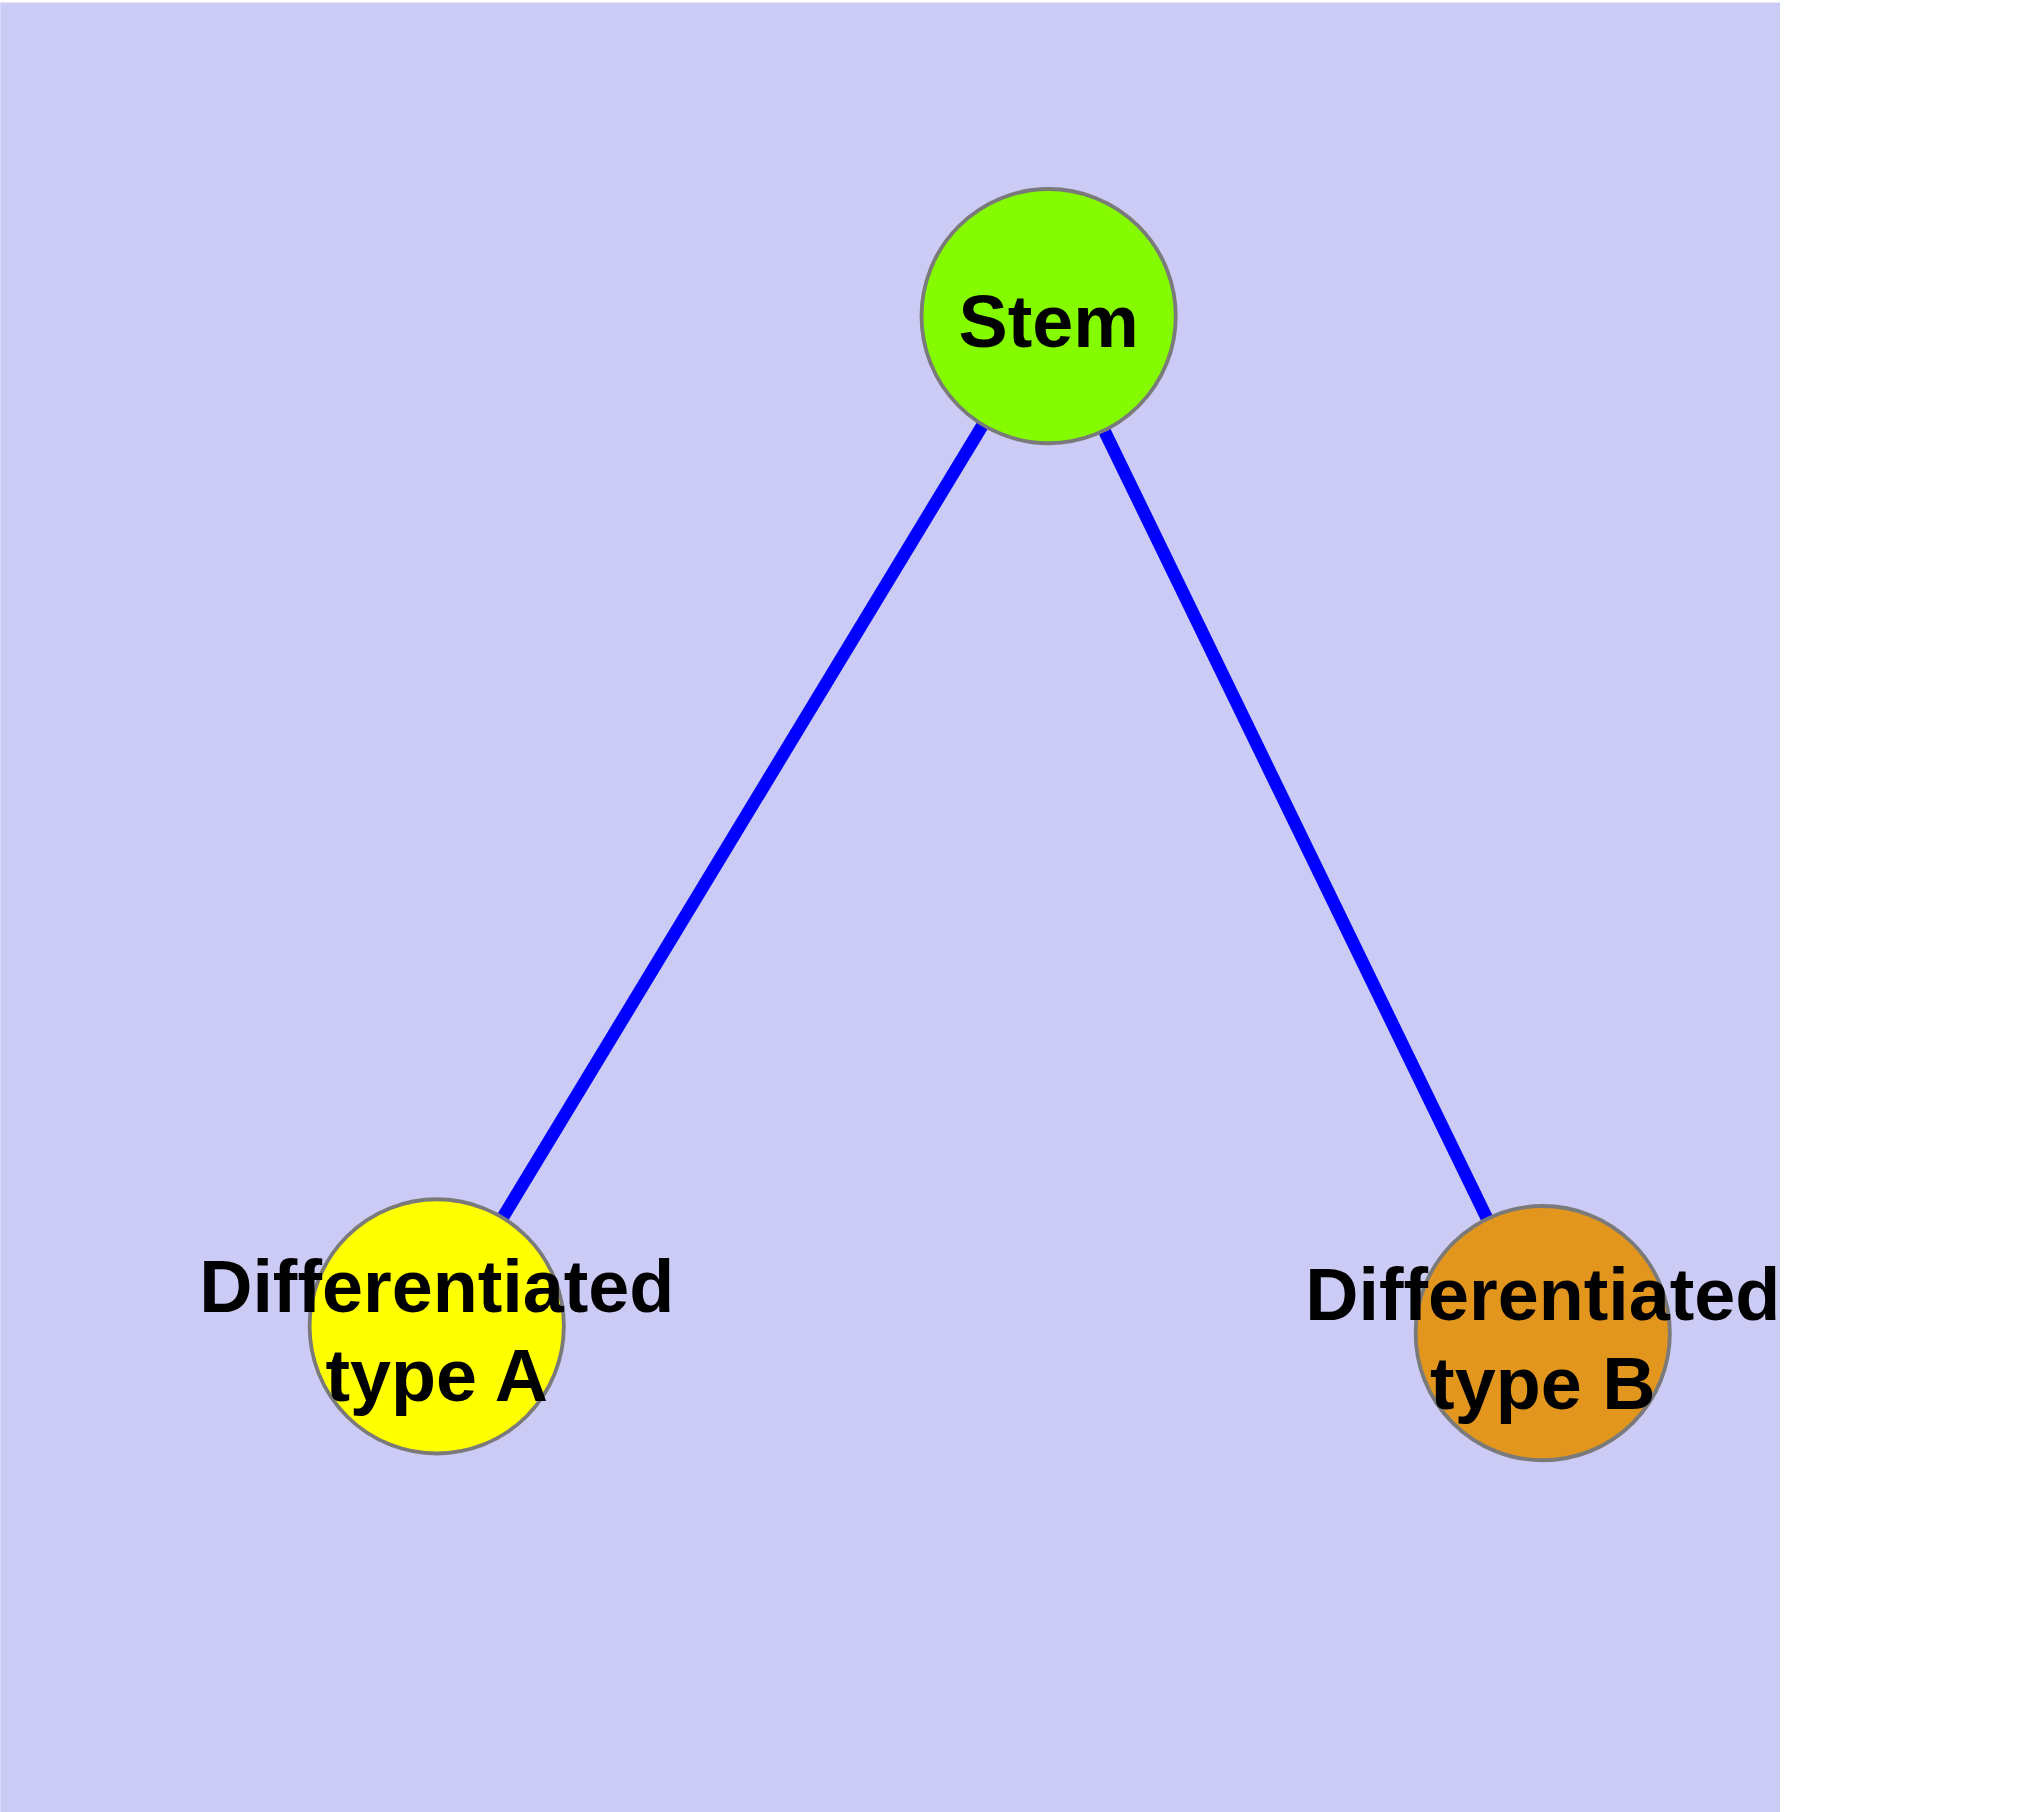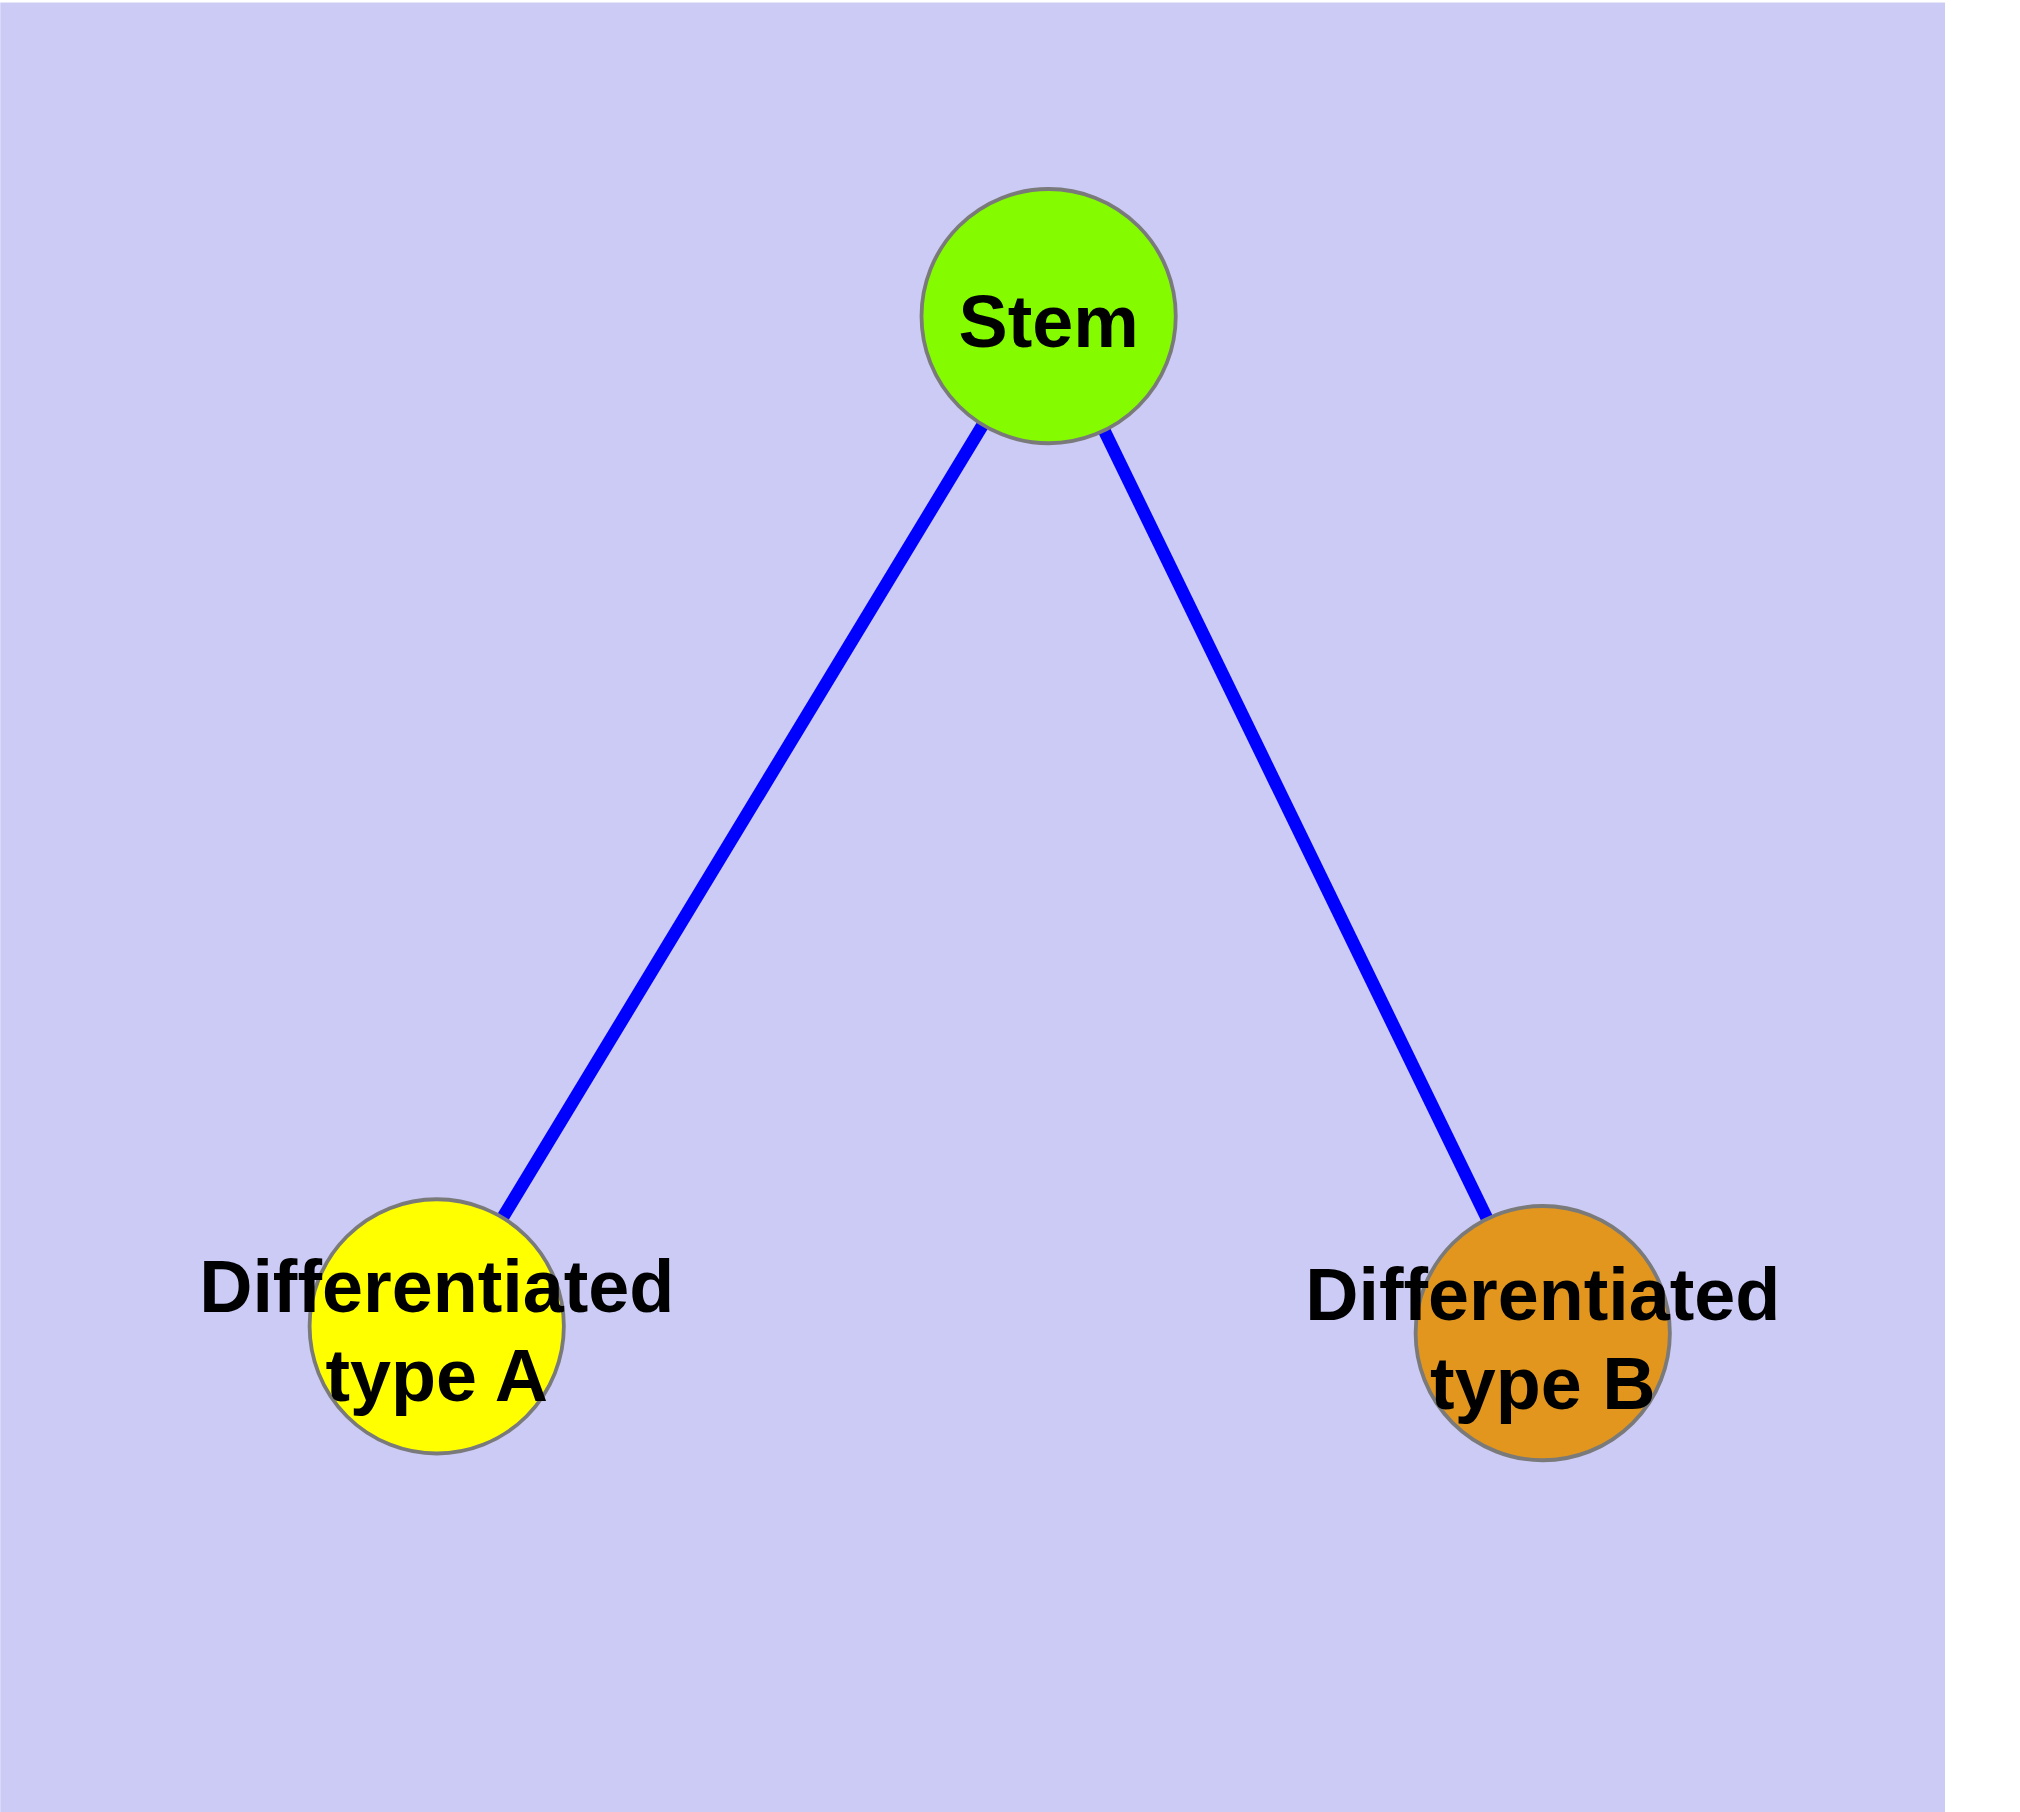--- a/index.html
+++ b/index.html
@@ -2,21 +2,21 @@
 <html style="font-size:13.6px"><head>
 <meta charset="utf-8">
 <style>
   html, body {
     margin: 0;
     padding: 0;
     background: #ffffff;
   }
   .figure-wrap {
     position: relative;
-    width: 1945px;
+    width: 1780px;
     height: 1812px;
     background: #ffffff;
     overflow: hidden;
     text-align: center;
   }
   svg.diagram {
     display: block;
     width: 2021px;
     height: 1812px;
   }

